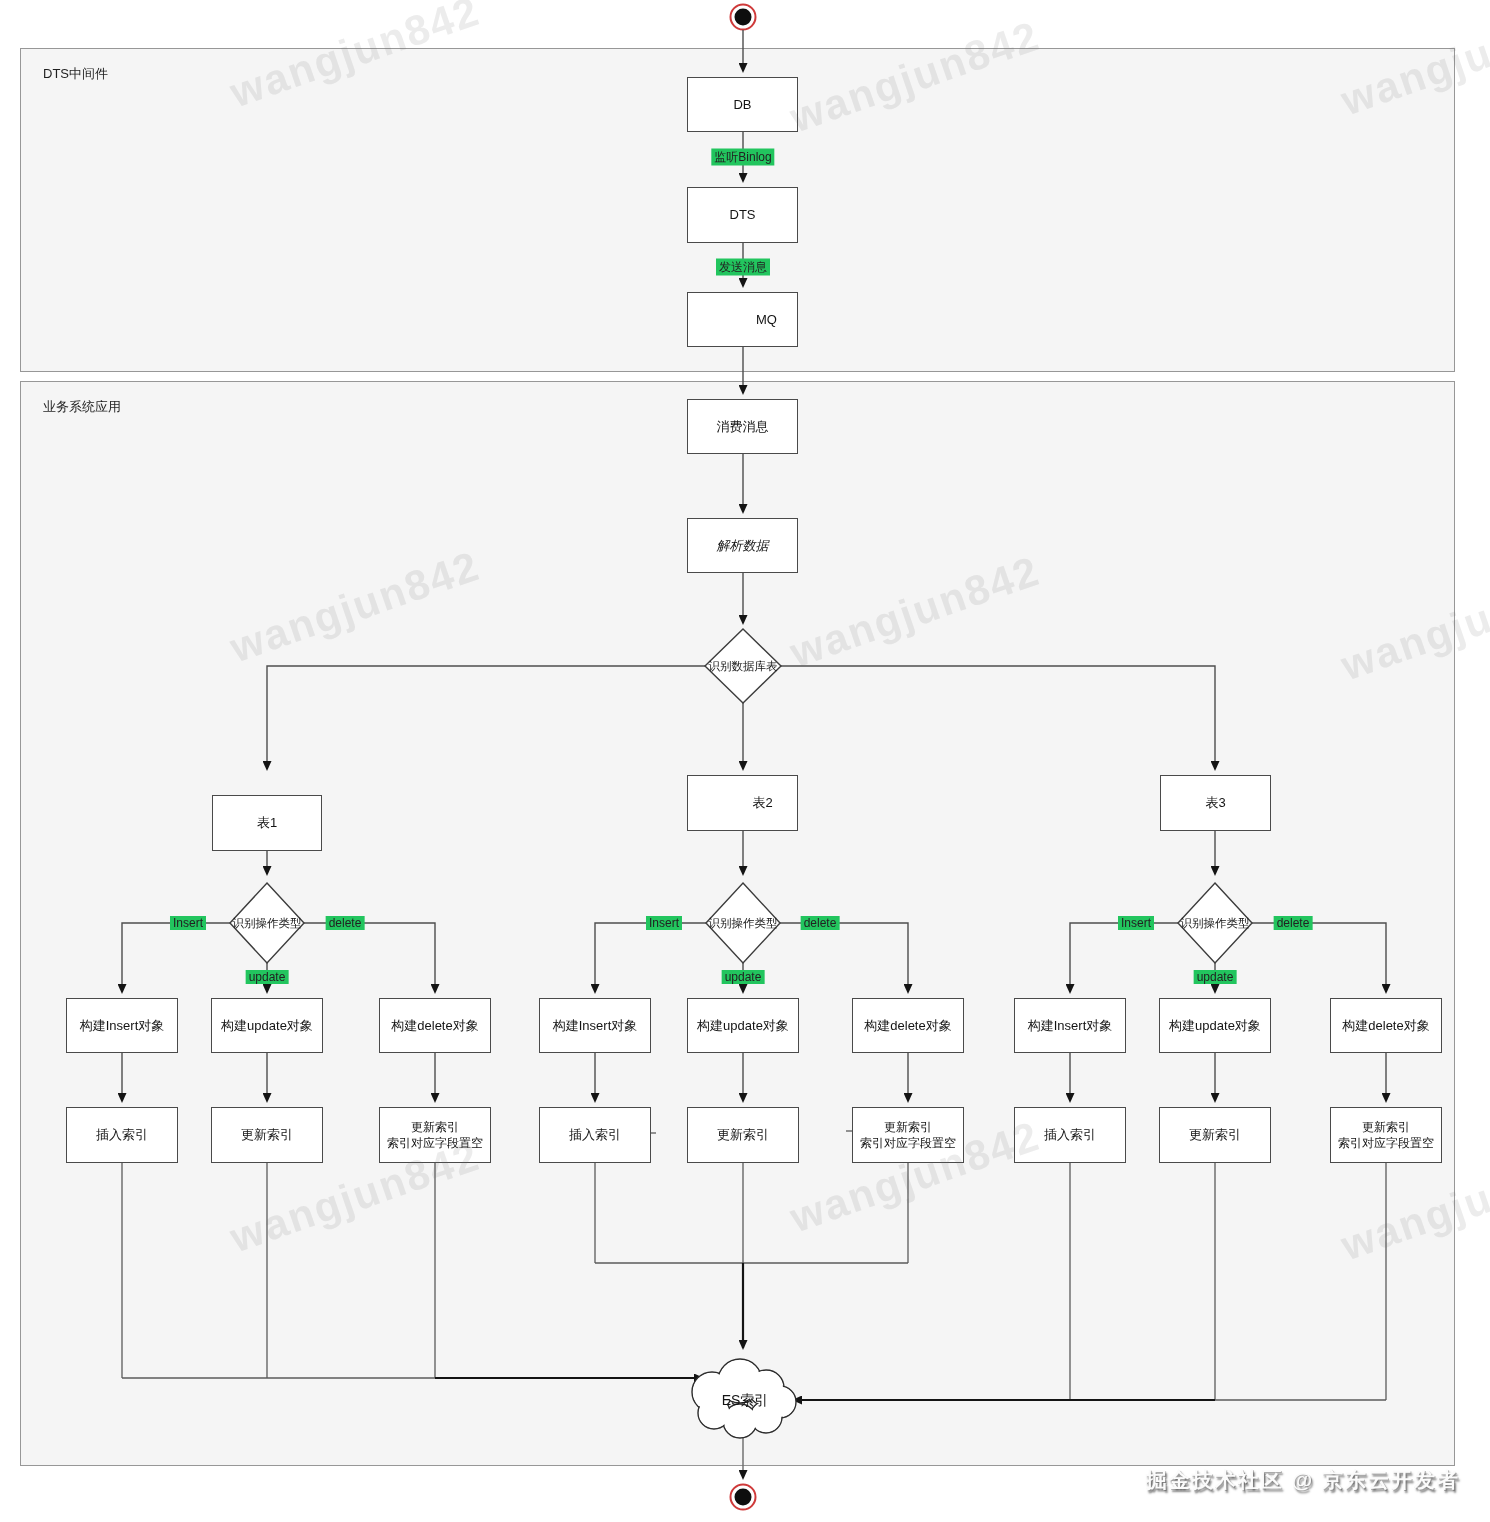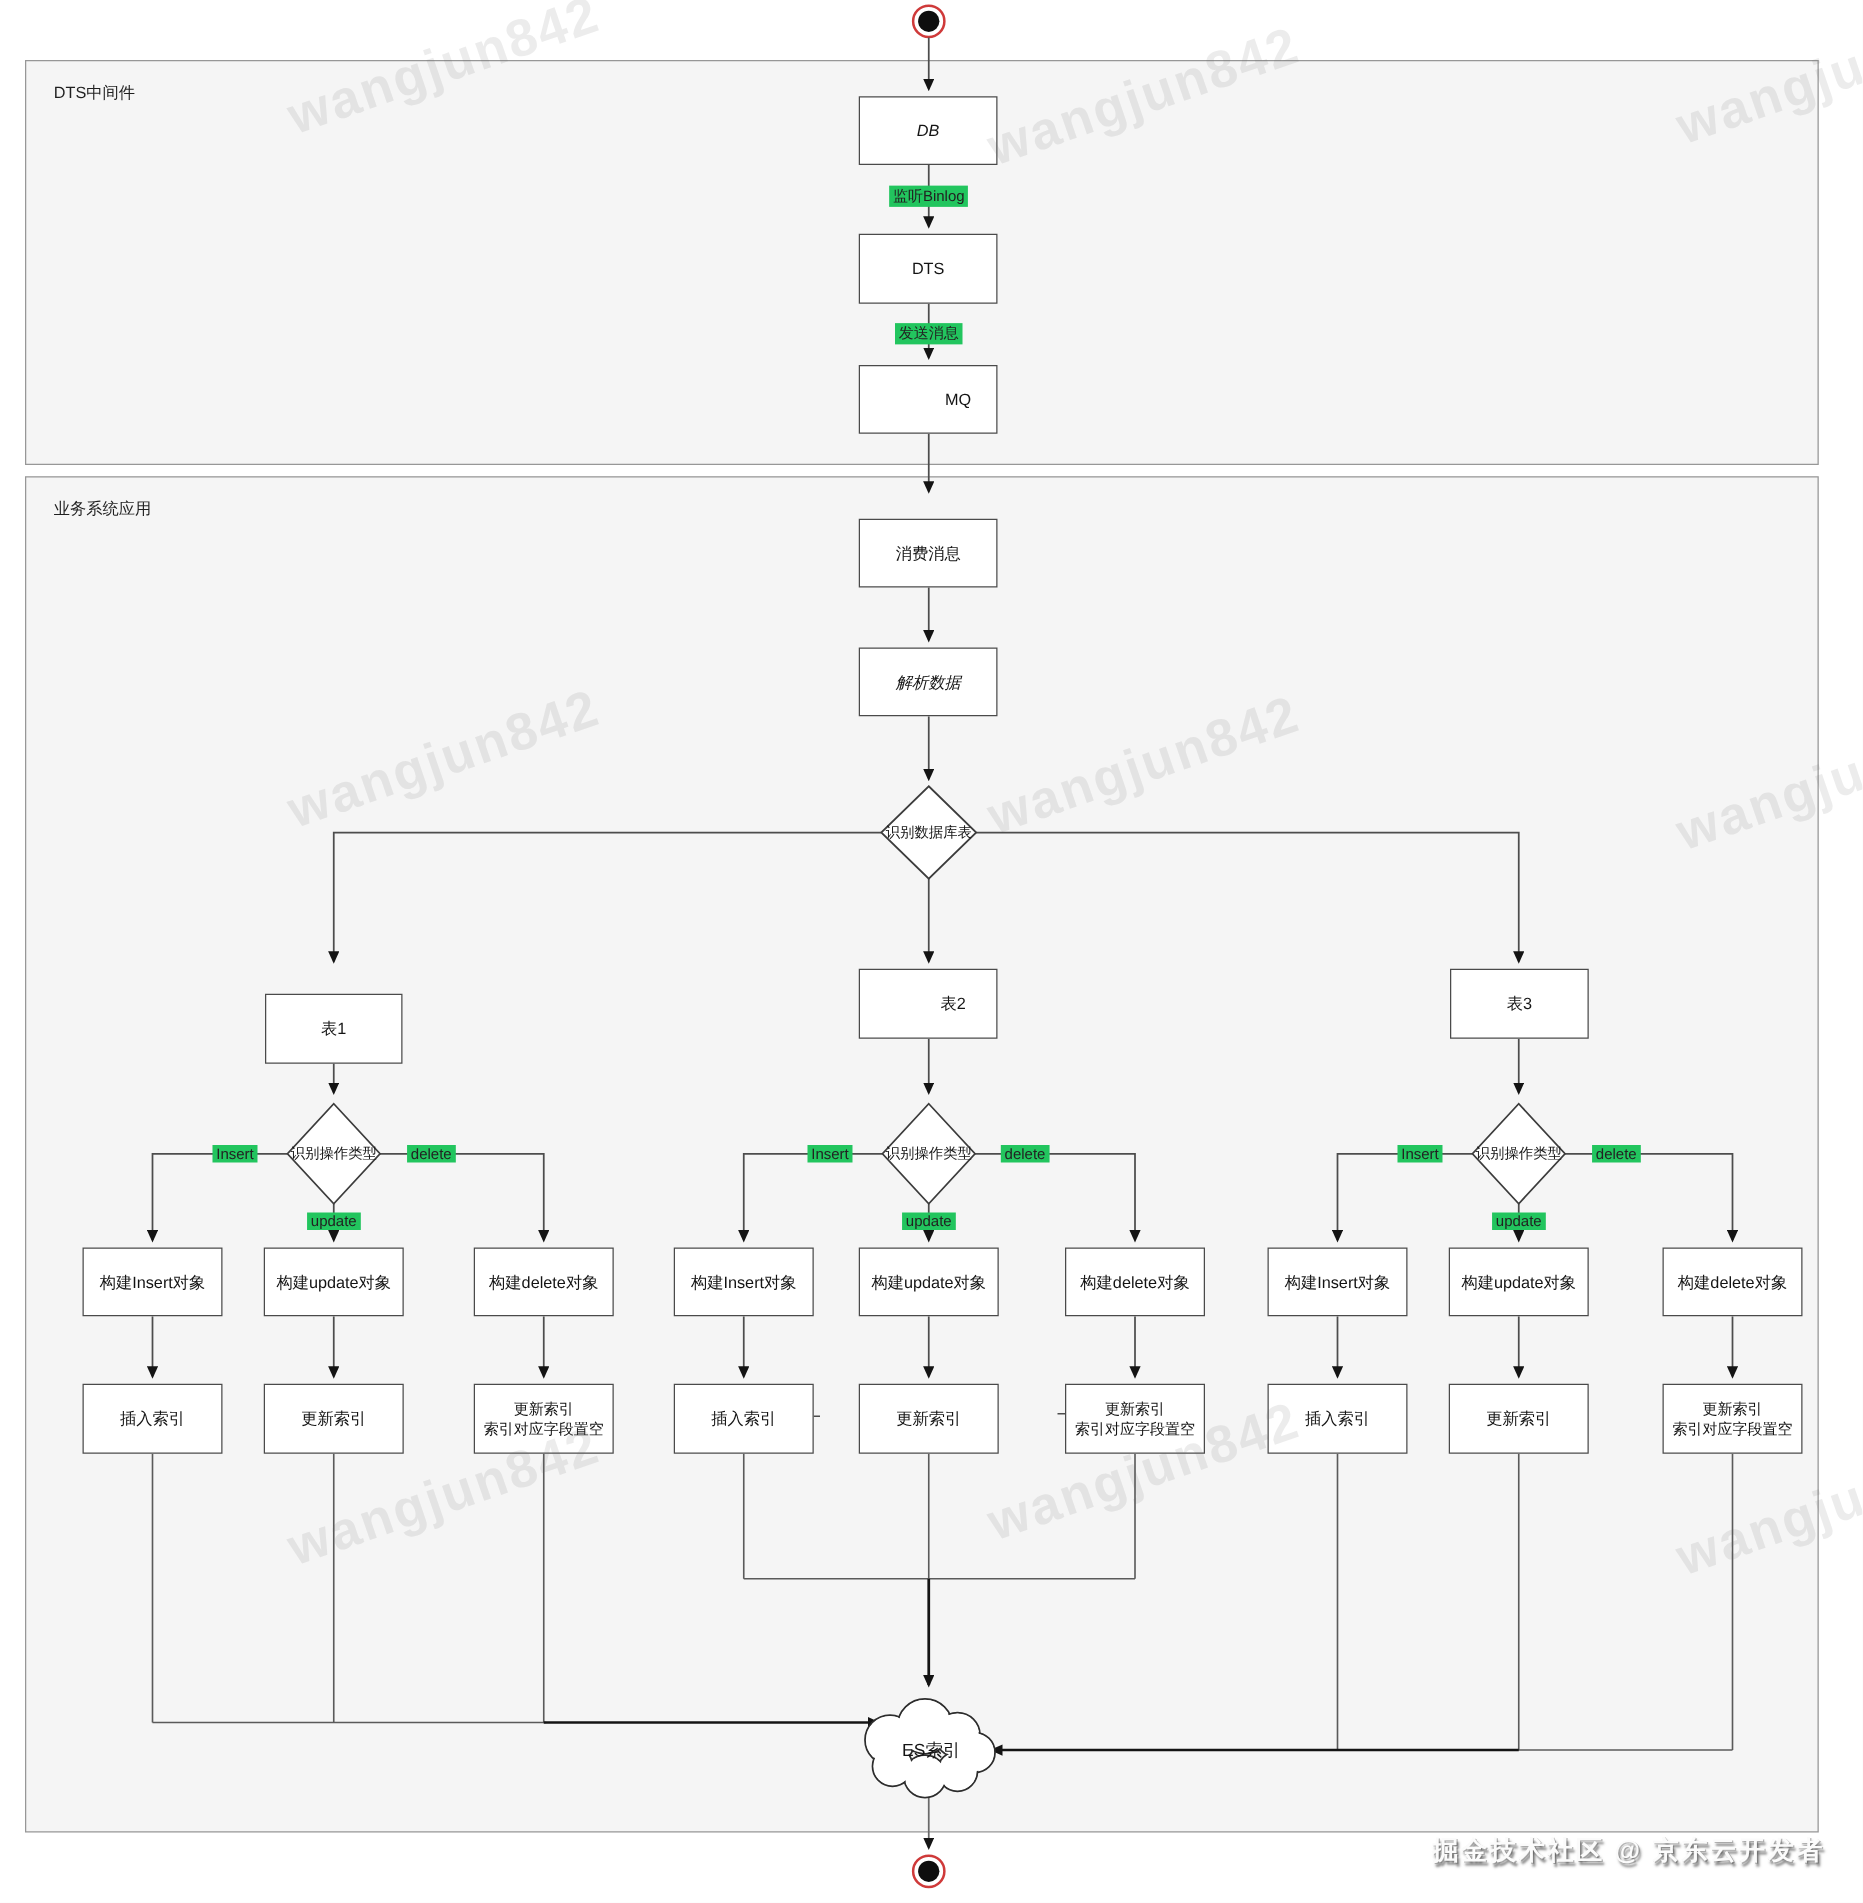--- a/index.html
+++ b/index.html
@@ -131,26 +131,26 @@
         <circle cx="740" cy="1381" r="21"></circle>
         <circle cx="766" cy="1388" r="17"></circle>
         <circle cx="780" cy="1402" r="15"></circle>
         <circle cx="766" cy="1417" r="15"></circle>
         <circle cx="740" cy="1421" r="16"></circle>
         <circle cx="714" cy="1413" r="15"></circle>
       </g>
     </g>
   </svg>
 
-  <div class="box" style="left:687px;top:77px;width:111px;height:55px;font-style:italic;">DB</div>
+  <div class="box" style="left:687px;top:77px;width:111px;height:55px;">DB</div>
   <div class="elabel" style="left:743px;top:157px;">监听Binlog</div>
   <div class="box" style="left:687px;top:187px;width:111px;height:56px;">DTS</div>
   <div class="elabel" style="left:743px;top:267px;">发送消息</div>
   <div class="box" style="left:687px;top:292px;width:111px;height:55px;padding-left:48px;">MQ</div>
-  <div class="box" style="left:687px;top:399px;width:111px;height:55px;margin-top:16px;">消费消息</div>
+  <div class="box" style="left:687px;top:399px;width:111px;height:55px;">消费消息</div>
   <div class="box" style="left:687px;top:518px;width:111px;height:55px;font-style:italic;">解析数据</div>
 
   <div class="dlabel" style="left:743px;top:666px;">识别数据库表</div>
 
   <div class="box" style="left:212px;top:795px;width:110px;height:56px;text-align:right;">表1</div>
   <div class="box" style="left:687px;top:775px;width:111px;height:56px;padding-left:40px;">表2</div>
   <div class="box" style="left:1160px;top:775px;width:111px;height:56px;">表3</div>
 
   <div class="dlabel" style="left:267px;top:923px;">识别操作类型</div>
   <div class="elabel" style="left:188px;top:923px;">Insert</div>

